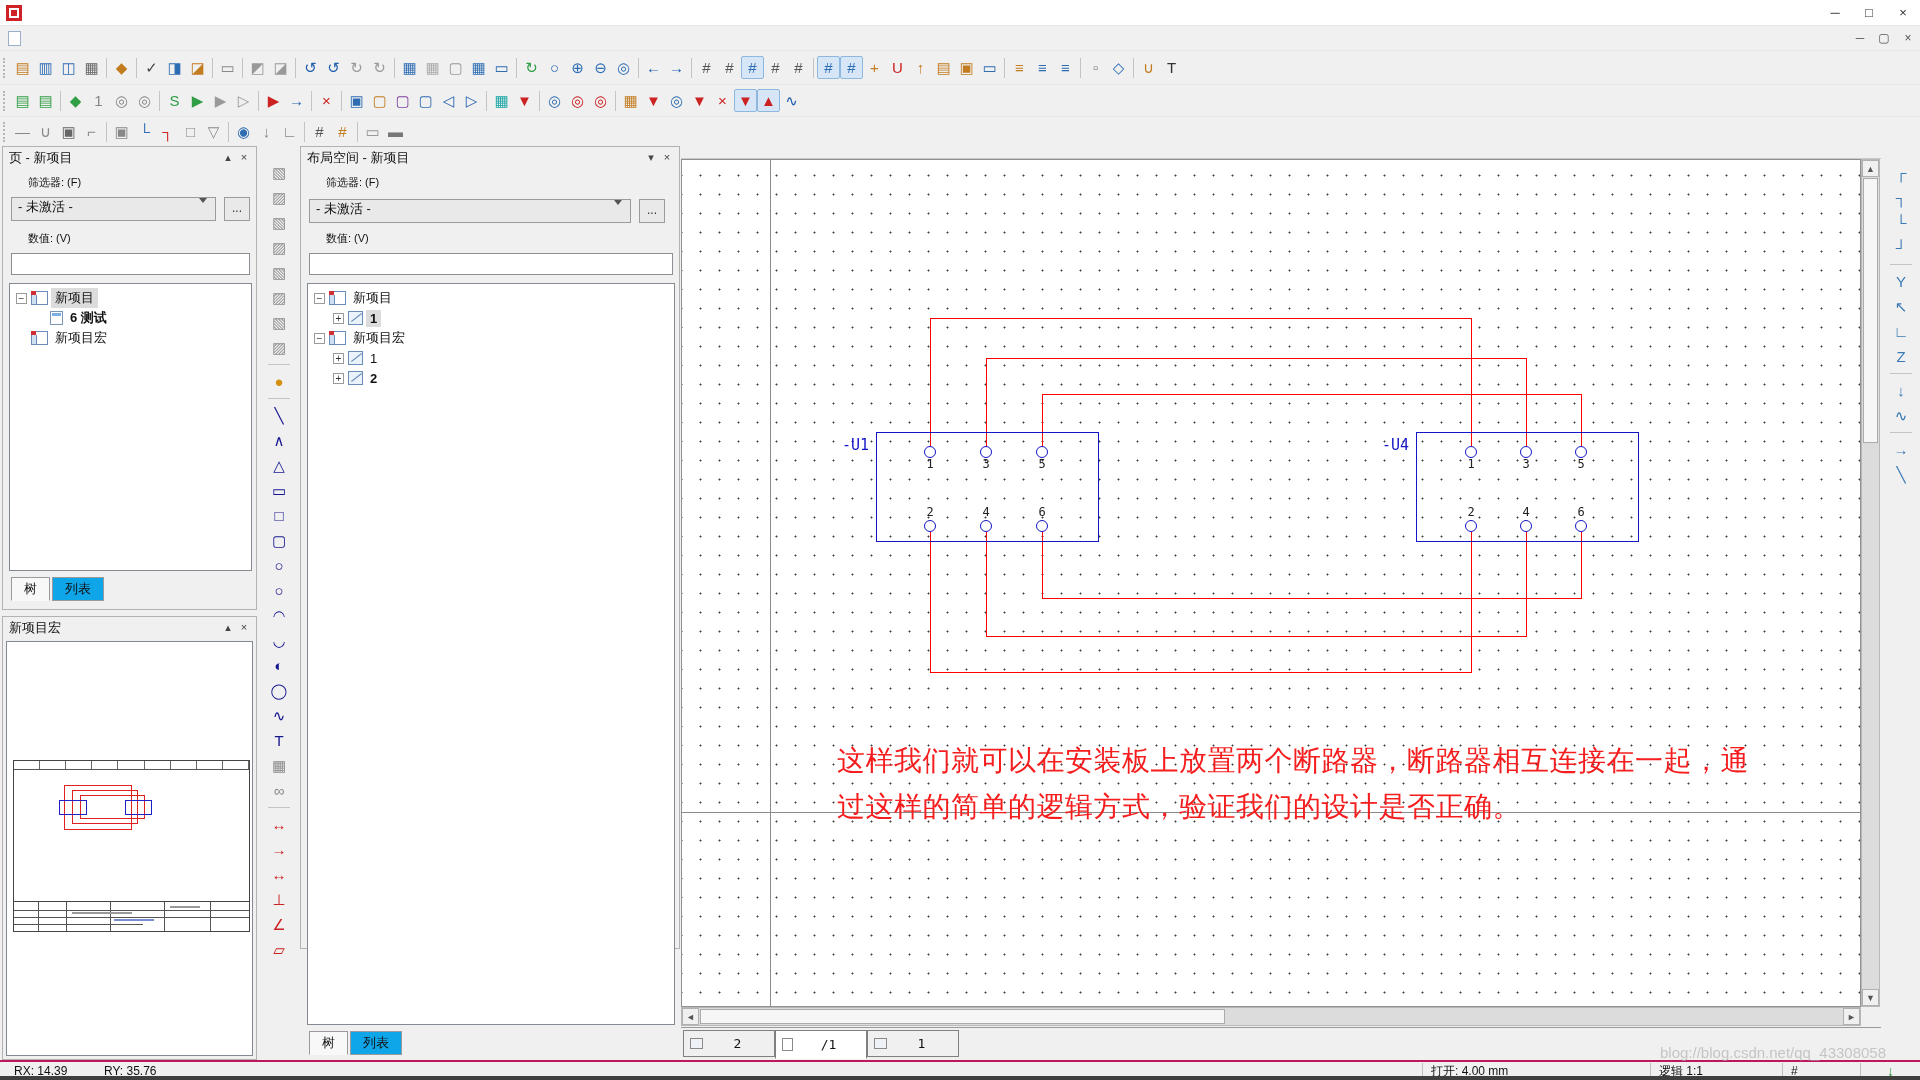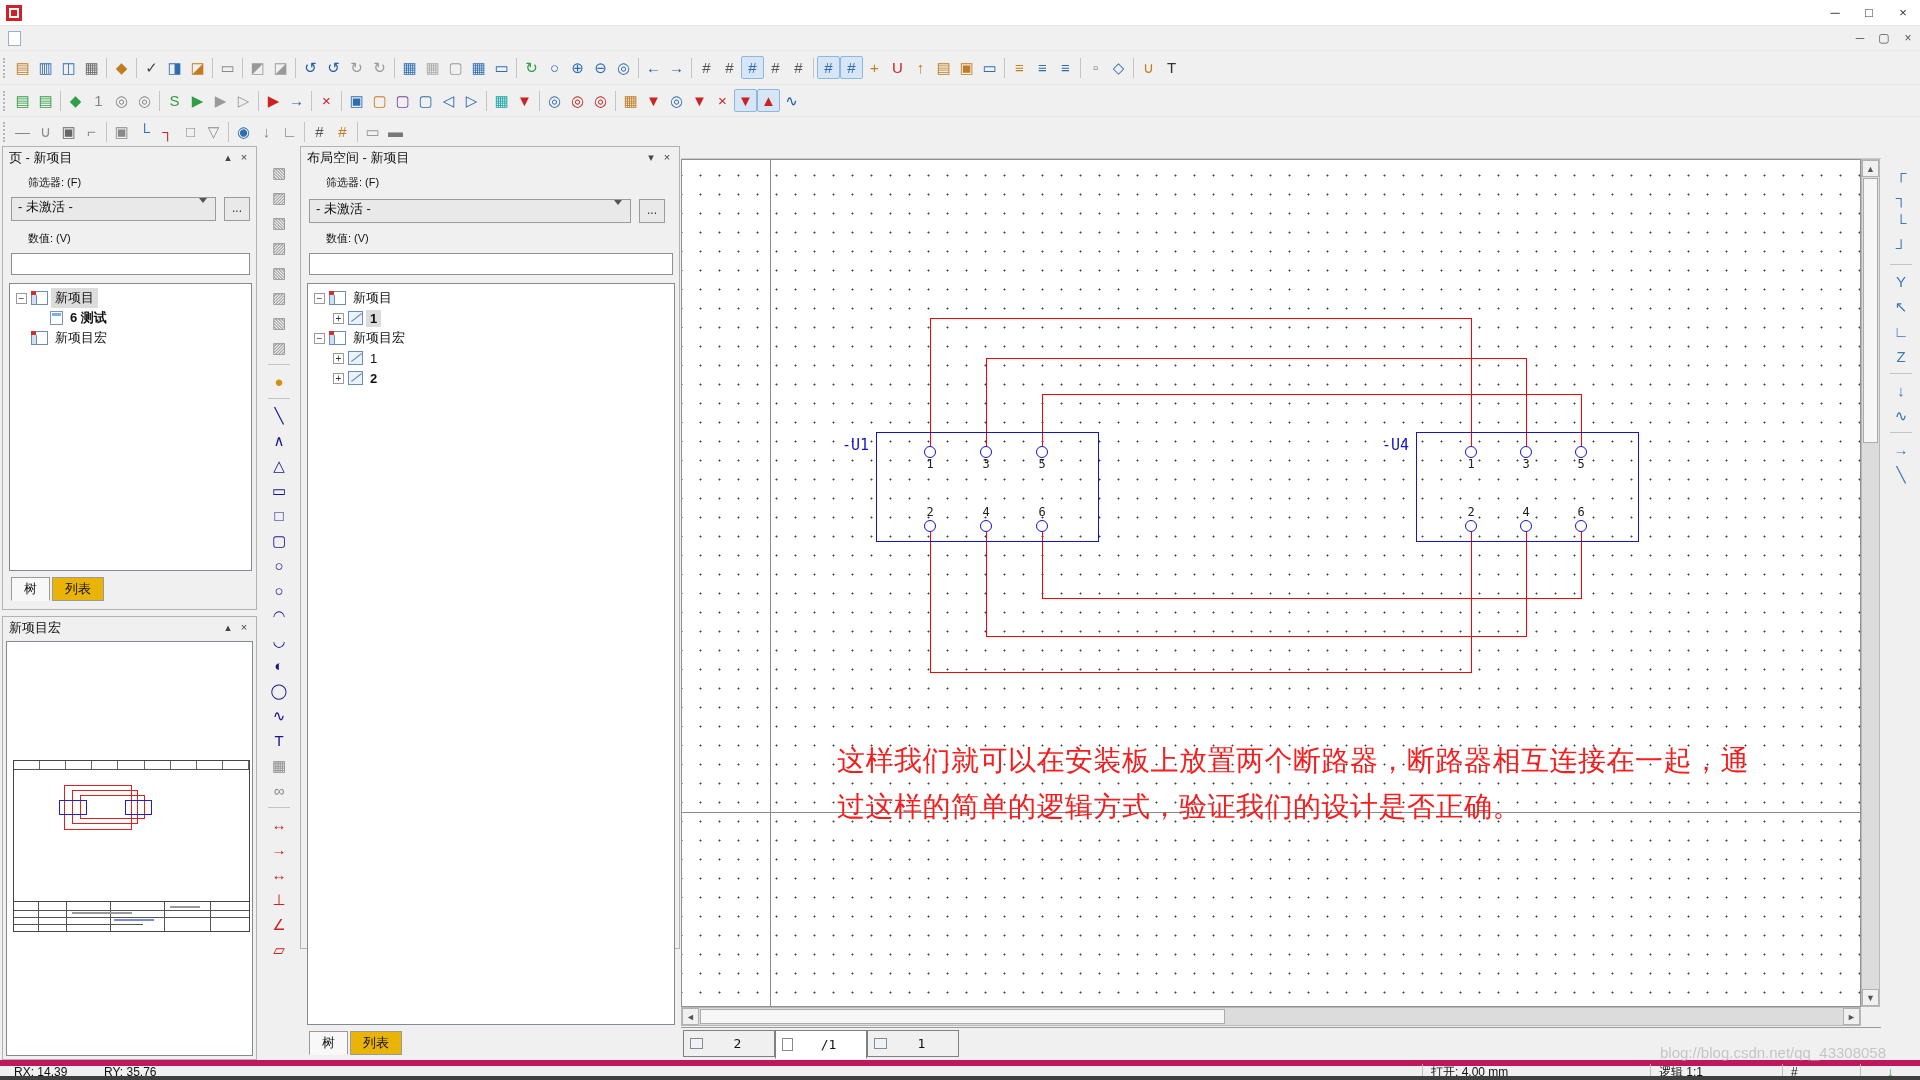--- a/index.html
+++ b/index.html
@@ -53,21 +53,21 @@
 .tree-label.hl{background:#dcdcdc}
 .ti{width:17px;height:14px;display:inline-block;margin-right:3px;position:relative;flex:none}
 .ti-project{background:#fff;border:1px solid #6b8cb8}
 .ti-project::before{content:'';position:absolute;left:-1px;top:-1px;width:5px;height:4px;background:#d03030}
 .ti-project::after{content:'';position:absolute;left:0;top:3px;bottom:0;width:4px;background:#cfe0f2;border-right:1px solid #6b8cb8}
 .ti-page{width:13px;background:#fff;border:1px solid #7a95b5}
 .ti-page::before{content:'';position:absolute;left:1px;top:1px;right:1px;height:3px;background:#7ab0e8}
 .ti-cube{width:15px;background:#eaf2fb;border:1px solid #6b8cb8}
 .ti-cube::before{content:'';position:absolute;left:1px;top:5px;width:13px;height:1px;background:#6b8cb8;transform:rotate(-38deg)}
 .mini-tabs{position:absolute;display:flex;gap:2px}
-.mini-tab{height:24px;line-height:22px;padding:0 12px;border:1px solid #9a9a9a;background:#eab308;font-size:13px}
+.mini-tab{height:24px;line-height:22px;padding:0 12px;border:1px solid #9a9a9a;background:#0ea5e9;font-size:13px}
 .mini-tab.active{background:#f8f8f8;border-bottom-color:#f8f8f8}
 
 .canvas-col{position:absolute;left:681px;top:146px;width:1200px;height:914px;background:#f0f0f0}
 .canvas-strip{position:absolute;left:0;top:0;right:0;height:13px;background:#f0f0f0;border-bottom:1px solid #c9c9c9}
 .viewport{position:absolute;left:0;top:13px;width:1180px;height:848px;border:1px solid #909090;background:#fff;background-image:radial-gradient(circle,#3d3d3d 0.9px,transparent 1.1px);background-size:19px 19px;background-position:9px 6px;overflow:hidden}
 .seg{position:absolute}
 .dev-rect{position:absolute;border:1px solid #1515c8;z-index:3}
 .dev-label{position:absolute;font-family:"DejaVu Sans Mono",monospace;font-size:15px;color:#1515c8;z-index:5}
 .pin{position:absolute;width:12px;height:12px;border-radius:50%;border:1px solid #1515c8;background:#fff;z-index:4}
 .pin-num{position:absolute;width:14px;text-align:center;font-family:"DejaVu Sans Mono",monospace;font-size:12px;color:#222;z-index:5}
@@ -93,21 +93,21 @@
 
 .pv-content{position:absolute;left:3px;top:24px;right:3px;bottom:3px;background:#fff;border:1px solid #848a92}
 .pv-sheet{position:absolute;left:6px;top:118px;width:237px;height:172px;border:1px solid #444;background:#fff}
 .pv-ruler{position:absolute;left:0;top:0;right:0;height:9px;border-bottom:1px solid #555;display:flex}
 .pv-ruler span{flex:1;border-right:1px solid #666}
 .pv-box{position:absolute}
 .pv-tblock{position:absolute;left:0;bottom:0;right:0;height:30px;border-top:1px solid #444}
 .pv-line{position:absolute;background:#555}
 .pv-smudge{position:absolute;background:#9a9a9a;height:2px}
 
-.statusbar{position:absolute;left:0;top:1060px;width:1920px;height:20px;background:#f0f0f0;border-top:6px solid #be185d;display:flex;align-items:flex-end;font-size:12px}
+.statusbar{position:absolute;left:0;top:1060px;width:1920px;height:20px;background:#f0f0f0;border-top:2px solid #be185d;display:flex;align-items:center;font-size:12px}
 .statusbar .darkline{position:absolute;left:0;bottom:0;width:100%;height:4px;background:#3f3f3f}
 .sb-seg{height:16px;line-height:16px;padding:0 8px;white-space:nowrap}
 .sb-rx{margin-left:6px;width:90px}
 .sb-ry{width:110px}
 .sb-sp{flex:1}
 .sb-bdr{border-left:1px solid #c0c0c0}
 .sb-grid{width:228px}
 .sb-scale{width:132px}
 .sb-hash{width:78px}
 .sb-icon{width:60px;text-align:center;color:#2f9e44;font-weight:bold;font-size:14px}

